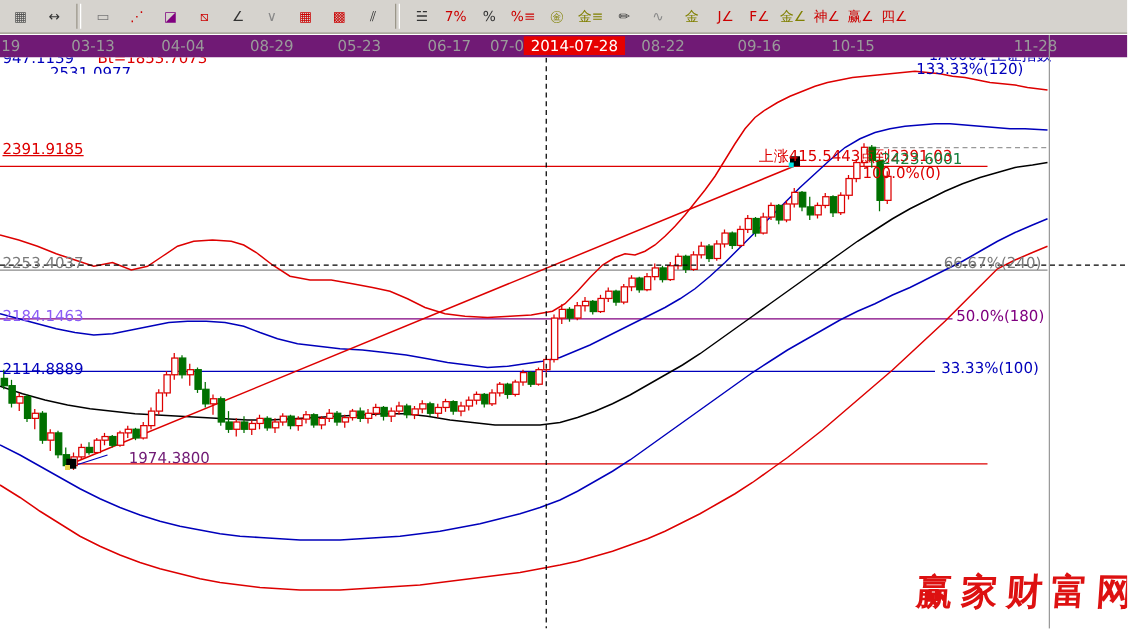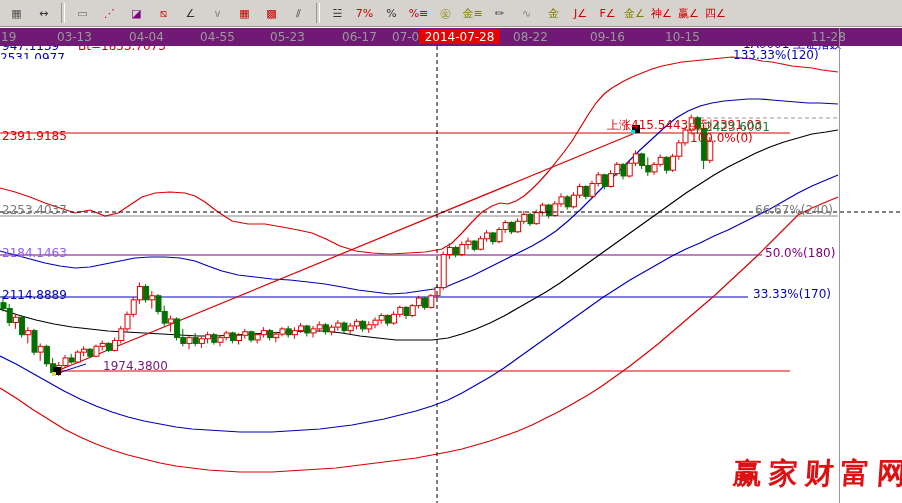--- a/index.html
+++ b/index.html
@@ -11,21 +11,21 @@
           font-size:11px;line-height:1;background:#d6d3ce;border:1px solid #d6d3ce;cursor:default;
           font-family:"DejaVu Sans",sans-serif;user-select:none;}
   .tb-sep{width:2px;height:20px;border-left:1px solid #9a9689;border-right:1px solid #ffffff;margin:0 4px;}
   .daterow{position:absolute;left:0;top:28px;width:902px;height:18px;background:#701a75;font-size:12px;color:#9a9a9a;}
   .dlabel{position:absolute;top:2px;white-space:nowrap;}
   .dhl{position:absolute;top:1px;height:15px;background:#e60000;color:#ffffff;font-size:12px;
        display:flex;align-items:center;justify-content:center;white-space:nowrap;padding:0 2px;box-sizing:border-box;}
   .chart{position:absolute;left:0;top:46px;width:902px;height:457px;background:#ffffff;overflow:hidden;}
   .plot{position:absolute;left:0;top:0;}
   .plabel{position:absolute;font-size:12px;line-height:13px;white-space:nowrap;}
-  .clipbox{position:absolute;overflow:hidden;}
+  .clipbox{position:absolute;overflow:hidden;padding-left:40px;}
   .right-border{position:absolute;left:839px;top:28px;width:1px;height:475px;background:#9a9a9a;}
   .watermark{position:absolute;left:733px;top:408px;font-size:29px;font-weight:bold;color:#dd1111;
              letter-spacing:7px;white-space:nowrap;font-family:"DejaVu Sans",sans-serif;transform:skewX(-4deg);}
 </style>
 </head>
 <body>
 
 <div class="app">
   <div class="toolbar" id="toolbar">
       <div class="tb-btn" style="color: rgb(85, 85, 85);">▦</div>
@@ -54,21 +54,21 @@
       <div class="tb-btn" style="color: rgb(204, 0, 0);">F∠</div>
       <div class="tb-btn" style="color: rgb(128, 128, 0);">金∠</div>
       <div class="tb-btn" style="color: rgb(204, 0, 0);">神∠</div>
       <div class="tb-btn" style="color: rgb(204, 0, 0);">赢∠</div>
       <div class="tb-btn" style="color: rgb(204, 0, 0);">四∠</div>
     </div>
   <div class="daterow" id="daterow">
       <span class="dlabel" style="left: 1px;">19</span>
       <span class="dlabel" style="left: 57px;">03-13</span>
       <span class="dlabel" style="left: 129px;">04-04</span>
-      <span class="dlabel" style="left: 200px;">04-55</span>
+      <span class="dlabel" style="left: 200px;">08-29</span>
       <span class="dlabel" style="left: 270px;">05-23</span>
       <span class="dlabel" style="left: 342px;">06-17</span>
       <span class="dlabel" style="left: 392px;">07-09</span>
       <span class="dlabel" style="left: 513px;">08-22</span>
       <span class="dlabel" style="left: 590px;">09-16</span>
       <span class="dlabel" style="left: 665px; text-align: right;">10-15</span>
       <span class="dlabel" style="left: 737px; margin-top: 37px;">11-06</span>
       <span class="dlabel" style="left: 811px;">11-28</span>
       <div class="dhl" style="left: 419px; width: 81px;">2014-07-28</div>
     </div>
@@ -325,28 +325,28 @@
         <rect x="631" y="84" width="4" height="4" fill="#00e5e5"></rect>
       </svg>
     <div id="labels">
         <div class="plabel" style="color: rgb(0, 0, 187); left: 2px; top: -6px;">947.1139</div>
         <div class="plabel" style="color: rgb(221, 0, 0); left: 78px; top: -6px;">Bt=1853.7073</div>
         <div class="clipbox" style="left: 0px; top: 6px; width: 90px; height: 7px;">
           <div class="plabel" style="color: rgb(0, 0, 187); position: static;">2531.0977</div>
         </div>
         <div class="plabel" style="color: rgb(0, 0, 187); left: 743px; top: -8px;">1A0001  上证指数</div>
         <div class="plabel" style="color: rgb(0, 0, 187); left: 733px; top: 3px;">133.33%(120)</div>
-        <div class="plabel" style="color: rgb(221, 0, 0); left: 2px; top: 84px;">2391.9185</div>
+        <div class="plabel" style="color: rgb(221, 0, 0); left: 2px; top: 67px; text-decoration: underline;">2391.9185</div>
         <div class="plabel" style="color: rgb(221, 0, 0); left: 607px; top: 73px;">上涨415.5443点到2391.03</div>
         <div class="plabel" style="color: #15803d; left: 705px; top: 75px;">2423.6001</div>
         <div class="plabel" style="color: rgb(221, 0, 0); left: 690px; top: 86px;">100.0%(0)</div>
         <div class="plabel" style="color: rgb(122, 122, 122); left: 2px; top: 158px;">2253.4037</div>
         <div class="plabel" style="color: rgb(122, 122, 122); left: 755px; top: 158px;">66.67%(240)</div>
         <div class="plabel" style="color: #8b5cf6; left: 2px; top: 201px;">2184.1463</div>
         <div class="plabel" style="color: rgb(128, 0, 128); left: 765px; top: 201px;">50.0%(180)</div>
         <div class="plabel" style="color: rgb(0, 0, 187); left: 2px; top: 243px;">2114.8889</div>
-        <div class="plabel" style="color: rgb(0, 0, 187); left: 753px; top: 242px;">33.33%(170)</div>
+        <div class="plabel" style="color: rgb(0, 0, 187); left: 753px; top: 242px;">33.33%(100)</div>
         <div class="plabel" style="color: #701a75; left: 103px; top: 314px;">1974.3800</div>
       </div>
     <div class="watermark">赢家财富网</div>
   </div>
   <div class="right-border"></div>
 </div>
 
 </body></html>

